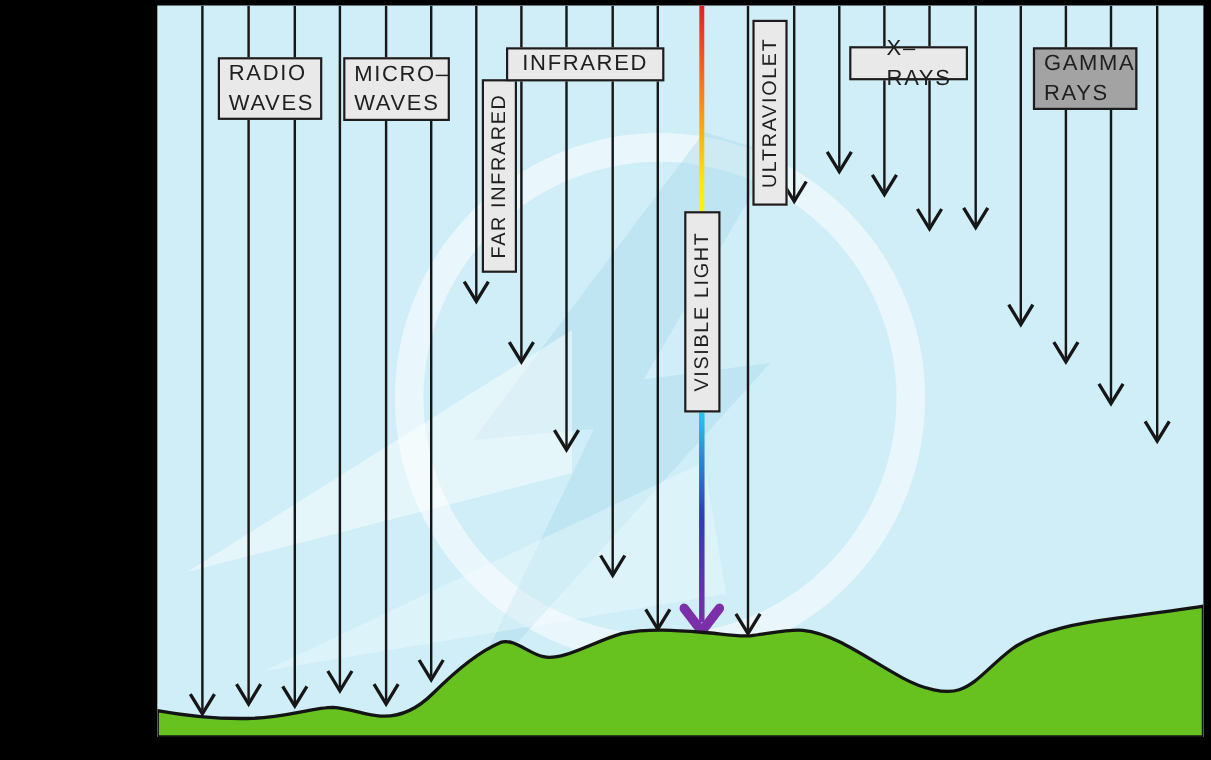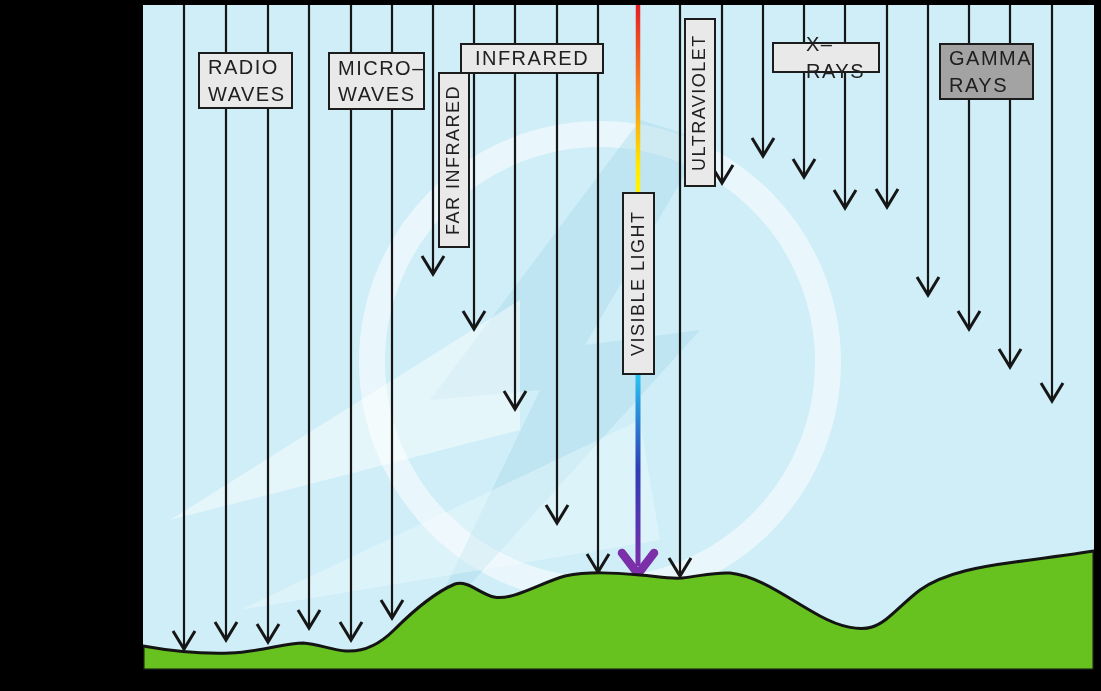--- a/index.html
+++ b/index.html
@@ -119,21 +119,21 @@
                C 840 627 860 631 872 627
                C 888 622 900 605 920 590
                C 945 572 985 566 1015 562
                C 1045 558 1075 554 1094 551
                L 1094 670 L 143 670 Z" fill="#67c11f" stroke="#141414" stroke-width="3"></path>
     </svg>
   </div>
 
   <div class="label left" style="left: 198px; top: 52px; width: 95px; height: 57px; background: rgb(233, 233, 233); border-color: rgb(28, 28, 28); color: rgb(32, 32, 32);">RADIO
 WAVES</div>
-  <div class="label left" style="left: 328px; top: 52px; width: 97px; height: 58px; background: rgb(233, 233, 233); border-color: rgb(28, 28, 28); color: rgb(32, 32, 32);">MICRO–
+  <div class="label left" style="left: 312px; top: 52px; width: 97px; height: 58px; background: rgb(233, 233, 233); border-color: rgb(28, 28, 28); color: rgb(32, 32, 32);">MICRO–
 WAVES</div>
   <div class="label vert" style="left: 438px; top: 72px; width: 32px; height: 176px; background: rgb(233, 233, 233); border-color: rgb(28, 28, 28); color: rgb(32, 32, 32);">FAR INFRARED</div>
   <div class="label" style="left: 460px; top: 43px; width: 144px; height: 31px; background: rgb(233, 233, 233); border-color: rgb(28, 28, 28); color: rgb(32, 32, 32);">INFRARED</div>
   <div class="label vert" style="left: 622px; top: 192px; width: 33px; height: 183px; background: rgb(233, 233, 233); border-color: rgb(28, 28, 28); color: rgb(32, 32, 32);">VISIBLE LIGHT</div>
   <div class="label vert" style="left: 684px; top: 18px; width: 32px; height: 169px; background: rgb(233, 233, 233); border-color: rgb(28, 28, 28); color: rgb(32, 32, 32);">ULTRAVIOLET</div>
   <div class="label" style="left: 772px; top: 42px; width: 108px; height: 31px; background: rgb(233, 233, 233); border-color: rgb(28, 28, 28); color: rgb(32, 32, 32); padding-left: 32px;">X–RAYS</div>
   <div class="label left" style="left: 939px; top: 43px; width: 95px; height: 57px; background: #a3a3a3; border-color: rgb(28, 28, 28); color: rgb(32, 32, 32);">GAMMA
 RAYS</div>
 
 </div>

